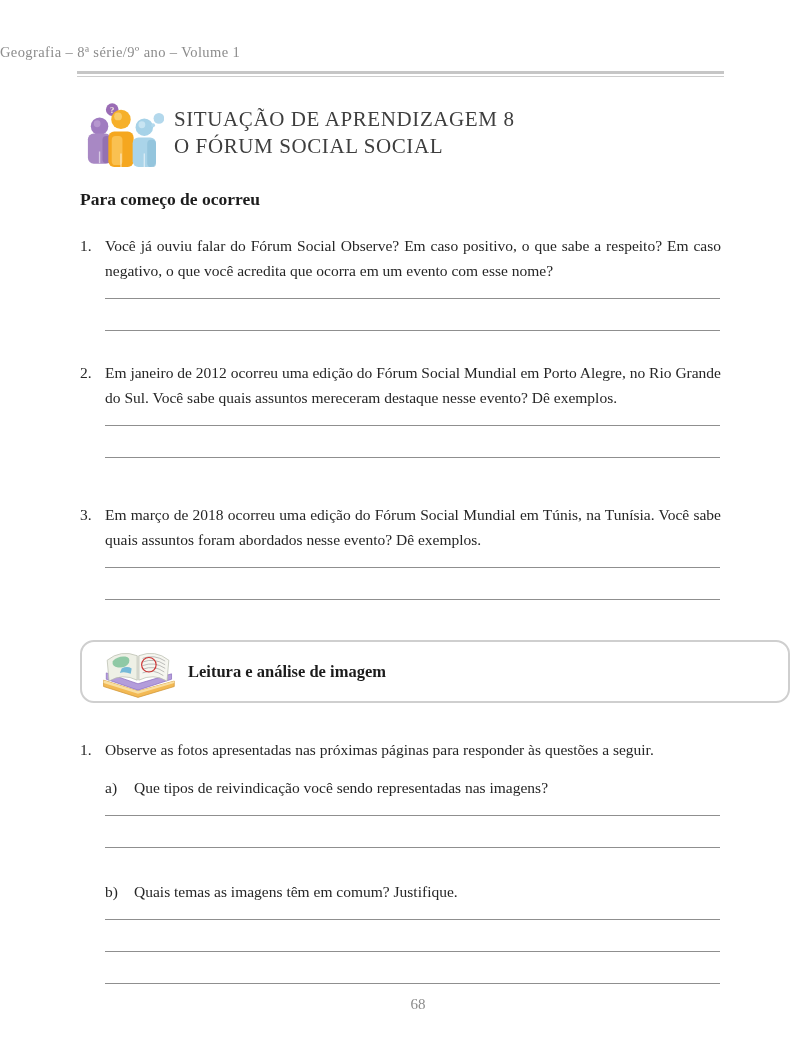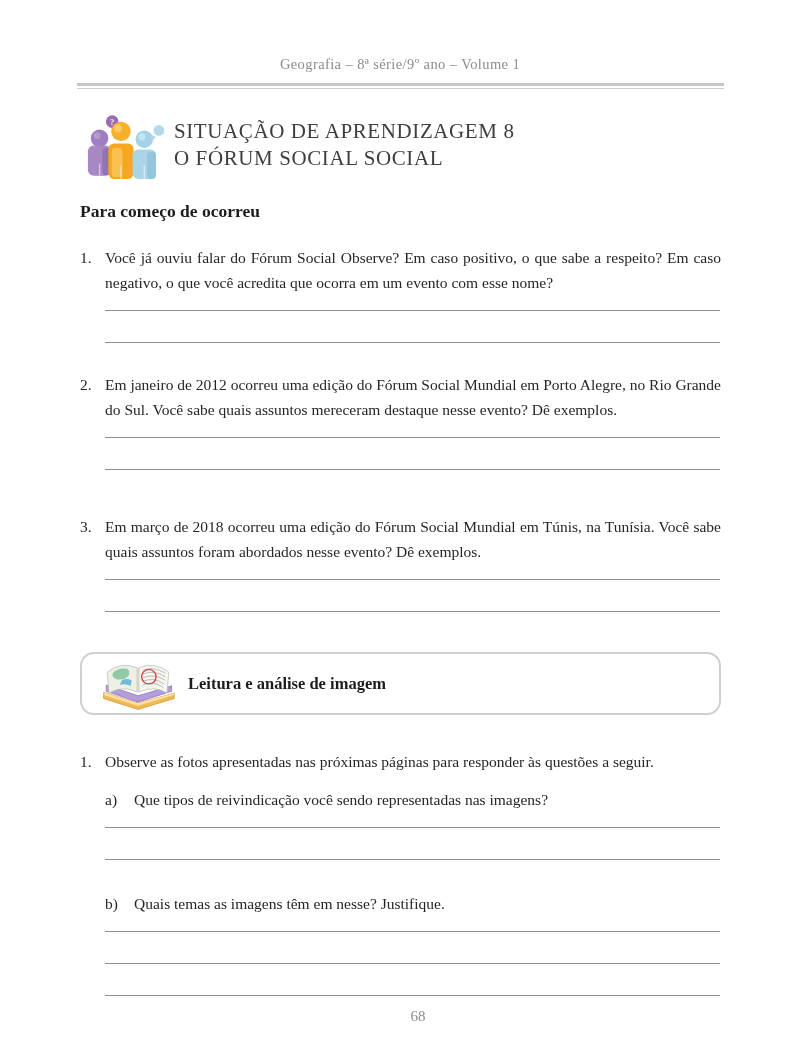--- a/index.html
+++ b/index.html
@@ -7,22 +7,22 @@
     position:relative;
     width:800px; height:1039px;
     margin:0 auto;
     background:#ffffff;
     font-family:"Liberation Serif", serif;
     color:#262626;
     overflow:hidden;
   }
   
   .running-head {
-    padding-top:56px;
-    text-align:center;
+    padding-top:44px;
+    text-align:left;
     font-size:14.5px;
     letter-spacing:0.4px;
     color:#8c8c8c;
   }
   .head-rule { width:647px; margin:10px auto 0 auto; }
   .head-rule .bar-thick { height:3px; background:#c6c6c6; }
   .head-rule .bar-thin  { height:1px; background:#cdcdcd; margin-top:2px; }
 
   
   .lesson-header {
@@ -61,21 +61,21 @@
   .answer-line.first { height:15px; }
 
   .mt-q1 { margin-top:23px; }
   .mt-q2 { margin-top:29px; }
   .mt-q3 { margin-top:44px; }
 
   
   .activity-box {
     box-sizing:border-box;
     margin:40px 0 0 80px;
-    width:641px; height:63px;
+    width:710px; height:63px;
     border:2px solid #cfcfcf;
     border-radius:14px;
     display:flex; align-items:center;
     background:#ffffff;
   }
   .activity-icon { width:88px; height:58px; margin-left:12px; flex:none; }
   .activity-label {
     margin-left:6px;
     font-size:16.5px;
     font-weight:bold;
@@ -214,21 +214,21 @@
     <span class="sq-letter">a)</span>
     <span class="sq-text">Que tipos de reivindicação você sendo representadas nas imagens?</span>
   </div>
   <div class="answers">
     <div class="answer-line first"></div>
     <div class="answer-line"></div>
   </div>
 
   <div class="sub-question mt-sb">
     <span class="sq-letter">b)</span>
-    <span class="sq-text">Quais temas as imagens têm em nesse? Justifique.</span>
+    <span class="sq-text">Quais temas as imagens têm em comum? Justifique.</span>
   </div>
   <div class="answers">
     <div class="answer-line first"></div>
     <div class="answer-line"></div>
     <div class="answer-line"></div>
   </div>
 
   <div class="page-number">68</div>
 
 </div>

